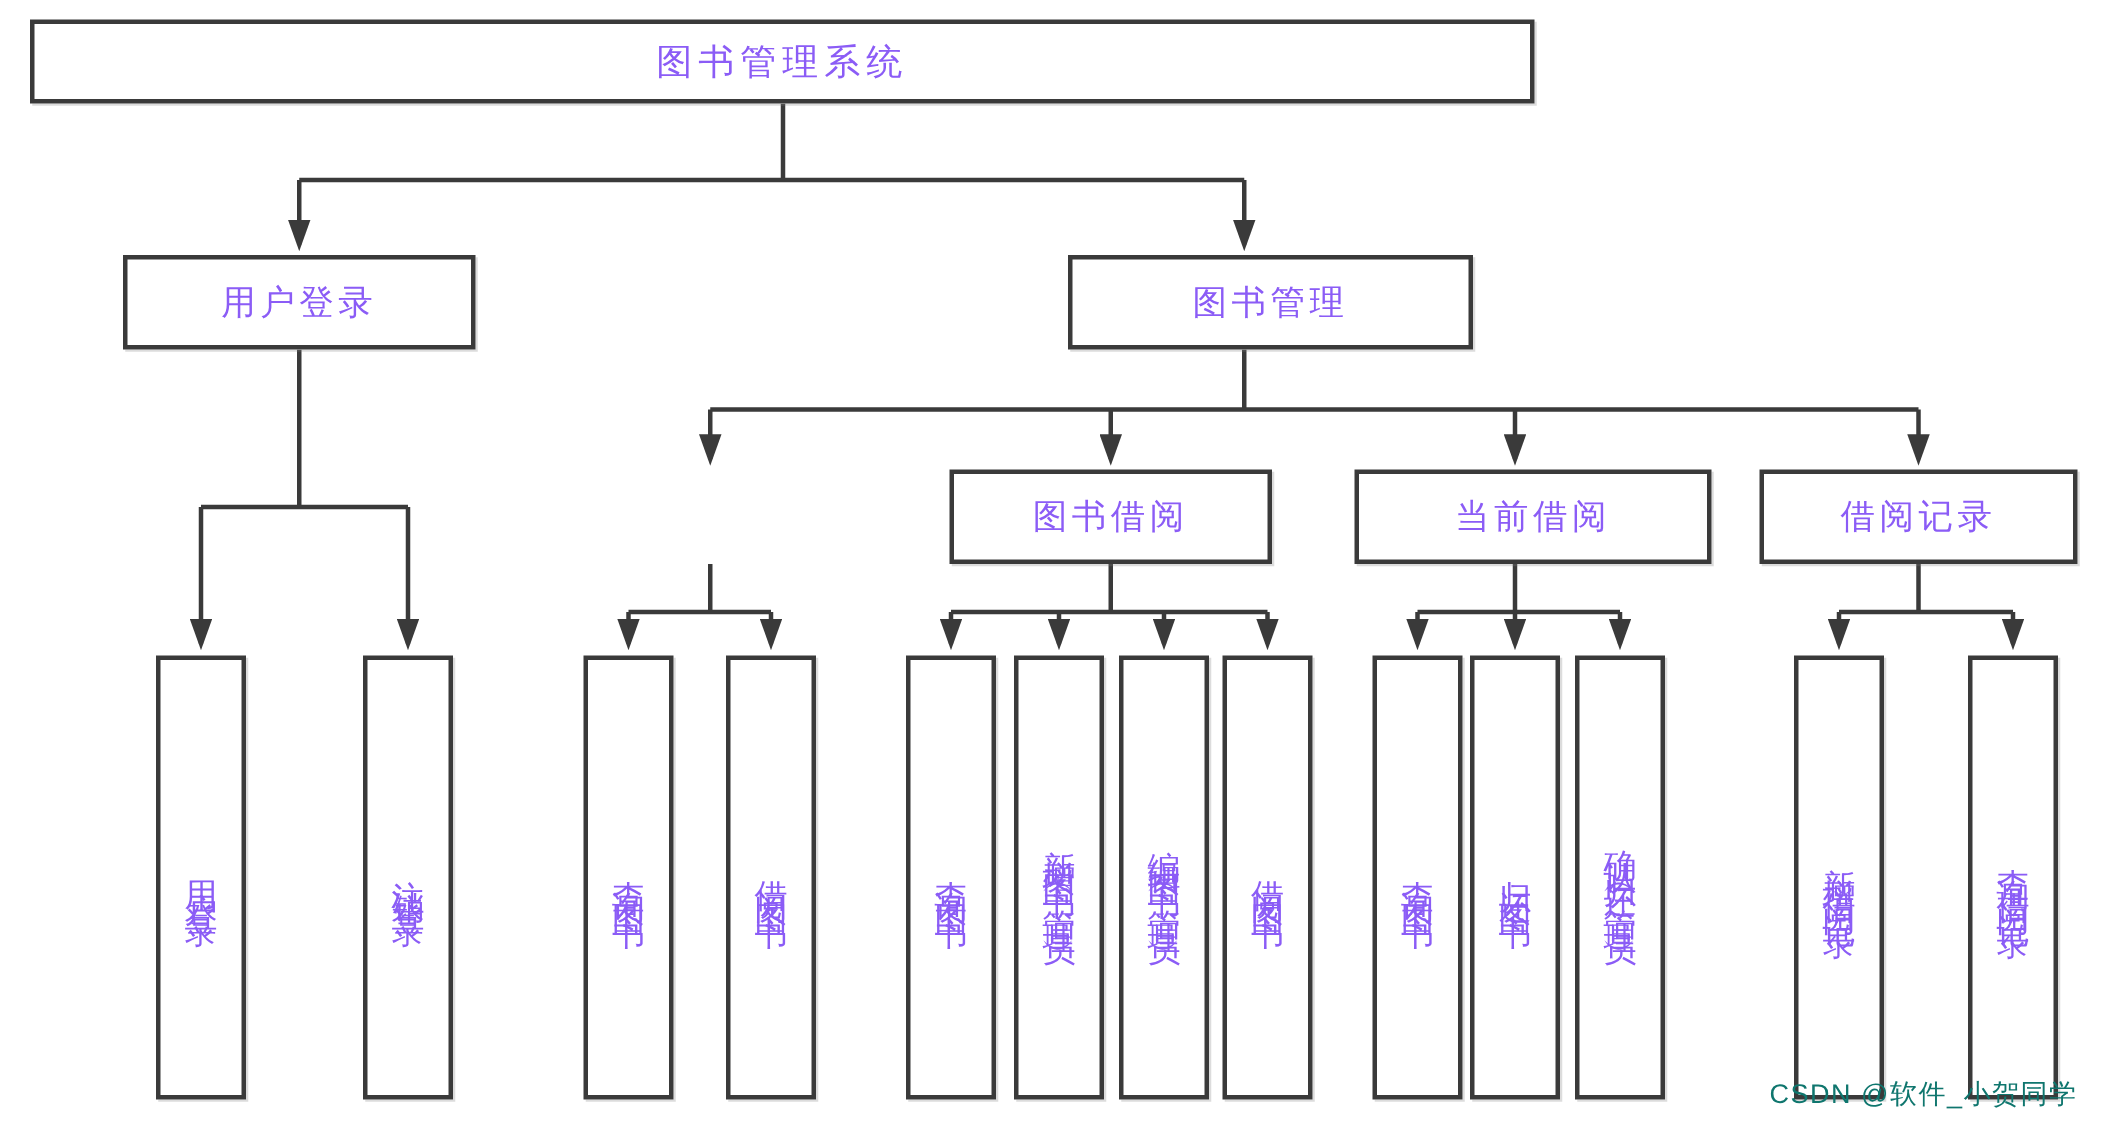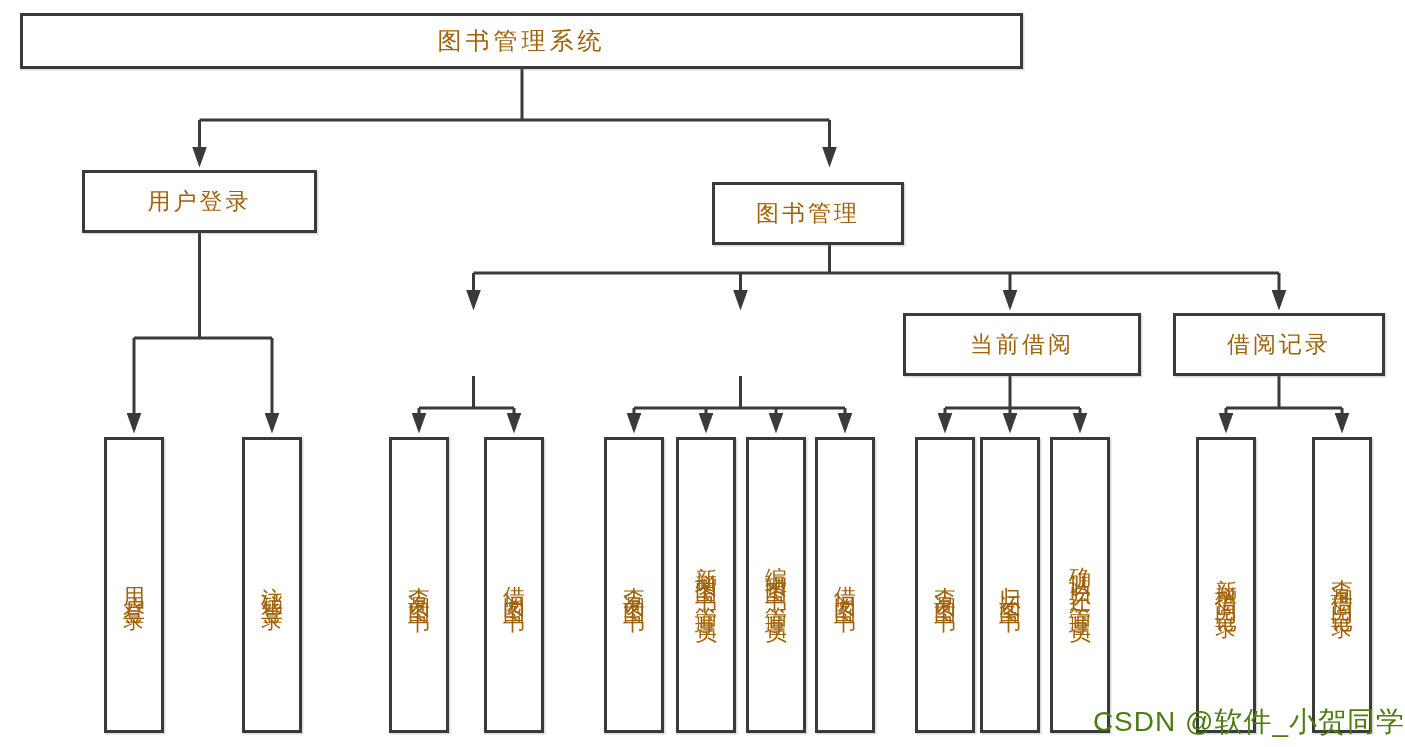--- a/index.html
+++ b/index.html
@@ -15,45 +15,45 @@
     position: absolute;
     left: 0; top: 0;
     width: 1405px; height: 747px;
     pointer-events: none;
   }
   .node {
     position: absolute;
     box-sizing: border-box;
     border: 3px solid #3a3a3a;
     background: #ffffff;
-    color: #a16207;
+    color: #8b5cf6;
     display: flex;
     align-items: center;
     justify-content: center;
     box-shadow: 1.5px 1.5px 0 rgba(130,130,130,0.28);
     z-index: 2;
   }
   .hnode { font-size: 23px; letter-spacing: 3px; white-space: nowrap; }
   .root-node { font-size: 24px; letter-spacing: 4px; }
   .vnode {
     writing-mode: vertical-rl;
     text-orientation: mixed;
     font-size: 22px;
     letter-spacing: 8px;
     line-height: 1;
     top: 437px;
     height: 296px;
     width: 60px;
   }
   .watermark {
     position: absolute;
-    right: 0;
+    right: 20px;
     bottom: 6px;
-    font-size: 28px;
-    color: #4d7c0f;
+    font-size: 18px;
+    color: #0f766e;
     letter-spacing: 1px;
     z-index: 5;
     white-space: nowrap;
   }
 </style>
 </head>
 <body>
 
 <div id="canvas">
 
@@ -103,22 +103,23 @@
       <path d="M1279,376 V408"></path>
       <path d="M1226,408 H1342"></path>
       <line x1="1226" y1="408" x2="1226" y2="429" marker-end="url(#arrow)"></line>
       <line x1="1342" y1="408" x2="1342" y2="429" marker-end="url(#arrow)"></line>
     </g>
   </svg>
 
   <div class="node hnode root-node" style="left:20px; top:13px; width:1003px; height:56px;">图书管理系统</div>
 
   <div class="node hnode" style="left:82px; top:170px; width:235px; height:63px;">用户登录</div>
-  <div class="node hnode" style="left:712px; top:170px; width:192px; height:63px;margin-top:12px;">图书管理</div>
+  <div class="node hnode" style="left:712px; top:170px; width:270px; height:63px;">图书管理</div>
 
+  <div class="node hnode" style="left:633px; top:313px; width:215px; height:63px;">图书借阅</div>
   <div class="node hnode" style="left:903px; top:313px; width:238px; height:63px;">当前借阅</div>
   <div class="node hnode" style="left:1173px; top:313px; width:212px; height:63px;">借阅记录</div>
 
   <div class="node vnode" style="left:104px;">用户登录</div>
   <div class="node vnode" style="left:242px;">注销登录</div>
 
   <div class="node vnode" style="left:389px;">查询图书</div>
   <div class="node vnode" style="left:484px;">借阅图书</div>
 
   <div class="node vnode" style="left:604px;">查询图书</div>

